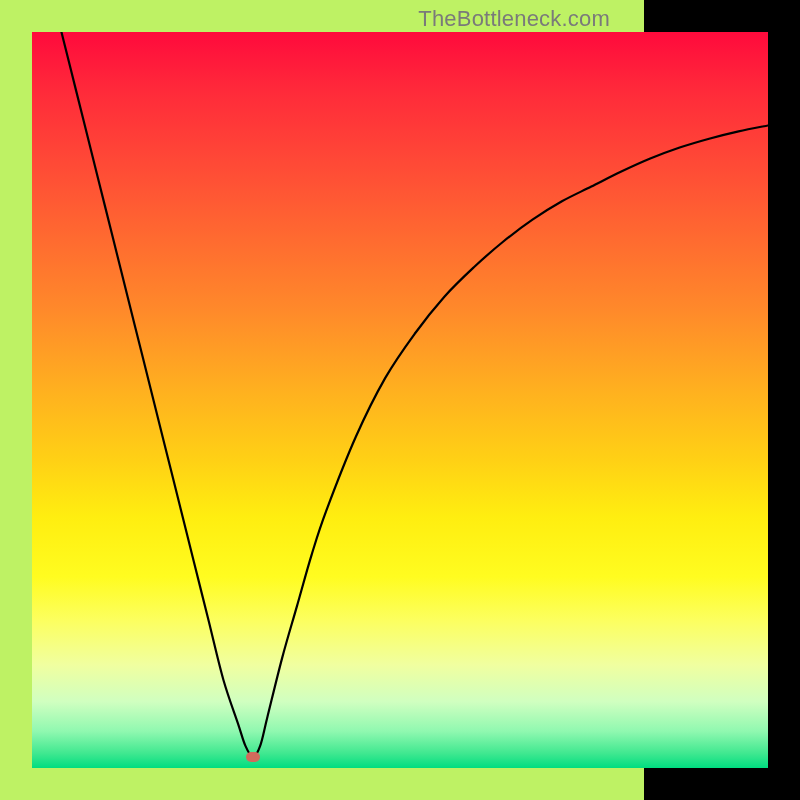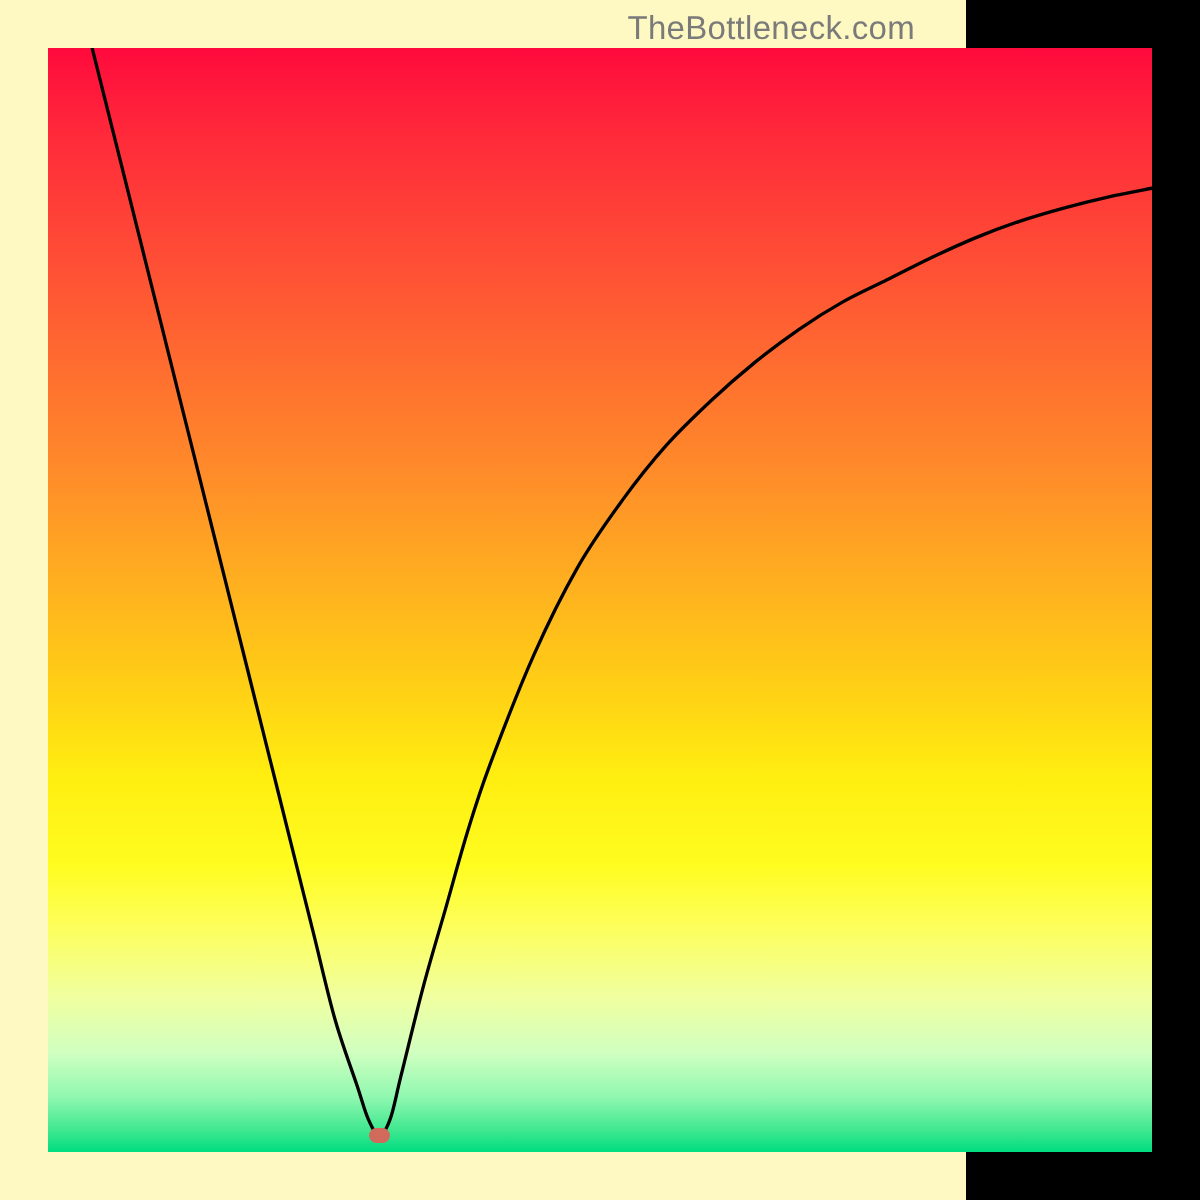--- a/index.html
+++ b/index.html
@@ -14,21 +14,21 @@
     position: relative;
     overflow: hidden;
     font-family: Arial, Helvetica, sans-serif;
   }
   .frame {
     position: absolute;
     top: 0;
     left: 0;
     width: 644px;
     height: 800px;
-    background: #fef9c3;
+    background: #bef264;
   }
   .plot-area {
     position: absolute;
     top: 32px;
     left: 32px;
     width: 736px;
     height: 736px;
     background: linear-gradient(to bottom,
       #ff0a3c 0%,
       #ff2a3a 8%,

